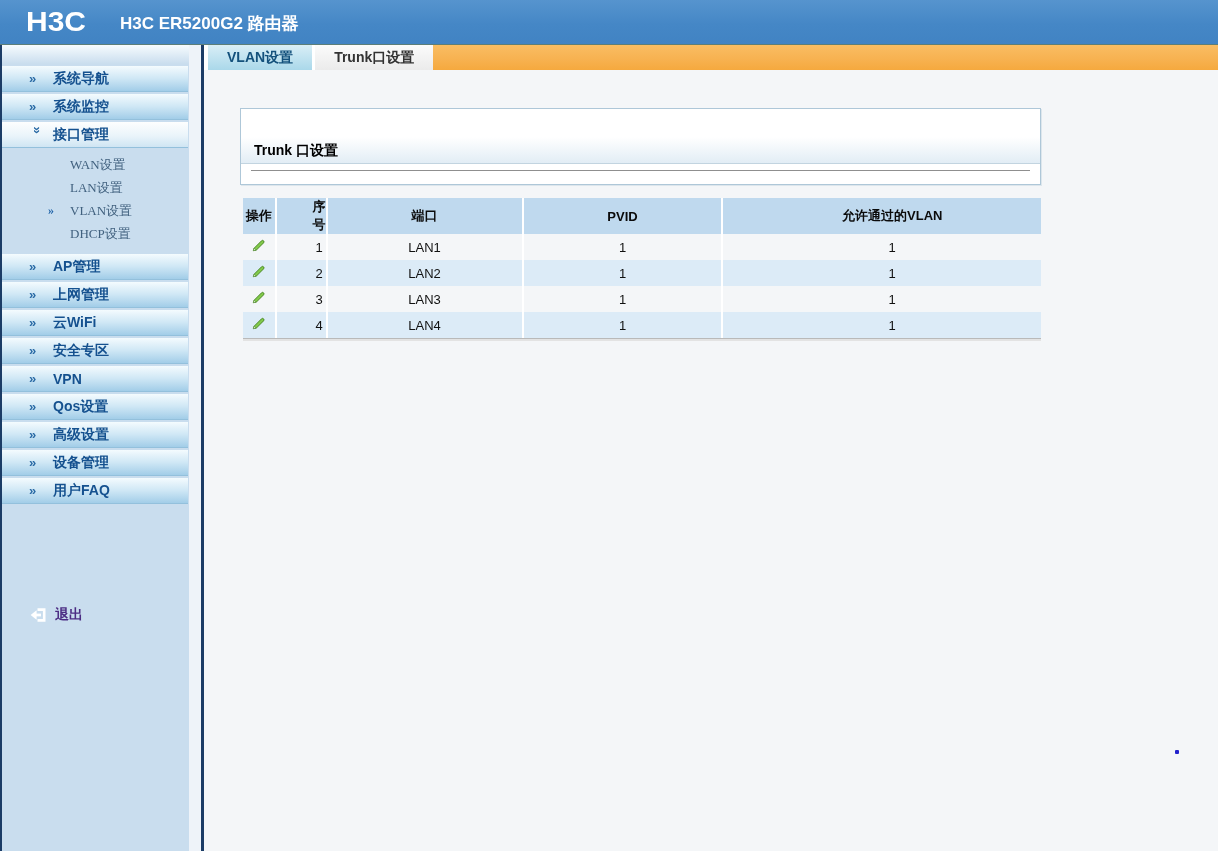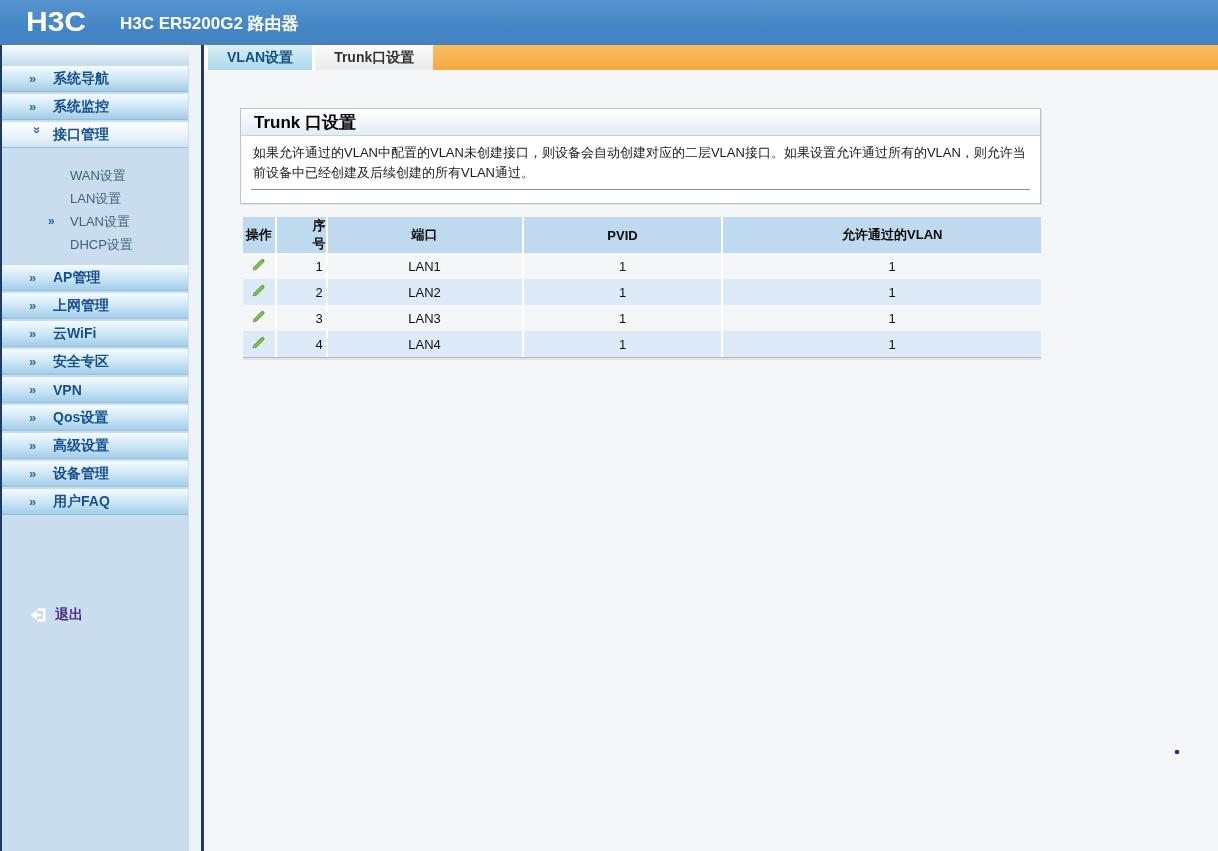--- a/index.html
+++ b/index.html
@@ -75,21 +75,21 @@
   .mi.expanded {
     background:linear-gradient(#fdfefe 0%, #eaf4fa 55%, #cfe5f3 100%);
   }
   .mi-icon {
     margin-left:27px; width:16px;
     color:#2a6aa5; font-weight:bold; font-size:13px; line-height:1;
   }
   .mi-icon.down { display:inline-block; transform:rotate(90deg); }
   .mi-label { margin-left:8px; font-size:14px; font-weight:bold; color:#15518f; }
 
-  .submenu { margin:16px 0 9px; }
+  .submenu { margin:5px 0 9px;font-family:Liberation Serif, serif; }
   .sub-item {
     height:23px; line-height:23px; font-size:13px; color:#41617f;
     position:relative; padding-left:68px; cursor:pointer;
   }
   .sub-arrow {
     position:absolute; left:46px; top:0;
     color:#1f63a8; font-weight:bold; font-size:12px;
   }
 
   .logout {
@@ -106,21 +106,21 @@
 
   .panel {
     margin:38px 0 0 36px; width:801px;
     background:#fff; border:1px solid #aec7d8;
     box-shadow:1px 1px 0 #dde6ec;
   }
   .panel-title-row {
     height:27px; line-height:27px; padding-left:13px;
     background:linear-gradient(#ffffff, #e2edf5);
     border-bottom:1px solid #c2d4e0;
-    font-size:17px; font-weight:bold; color:#000;
+    font-size:14px; font-weight:bold; color:#000;margin-top:28px;
   }
   .panel-body {
     padding:7px 12px 0; font-size:13px; line-height:20px; color:#1a1a1a;
   }
   .panel-sep { border-top:1px solid #8f8f8f; margin:6px 10px 0; }
   .panel-foot { height:13px; }
 
   
   table.vlan-table {
     margin:13px 0 0 39px; width:798px;
@@ -229,21 +229,20 @@
         <path d="M8.6 4.3 L2.6 9 L8.6 13.7 Z" fill="#ffffff"></path>
       </svg>
     </span>
     <span class="logout-label">退出</span>
   </div>
 </div>
 
 <div class="content">
   <div class="panel">
     <div class="panel-title-row">Trunk 口设置</div>
-    <div class="panel-body">如果允许通过的VLAN中配置的VLAN未创建接口，则设备会自动创建对应的二层VLAN接口。如果设置允许通过所有的VLAN，则允许当前设备中已经创建及后续创建的所有VLAN通过。</div>
     <div class="panel-sep"></div>
     <div class="panel-foot"></div>
   </div>
 
   <table class="vlan-table">
     <thead>
         <tr id="table-head-row">
           <th class="c0">操作</th>
           <th class="c1">序号</th>
           <th class="c2">端口</th>

